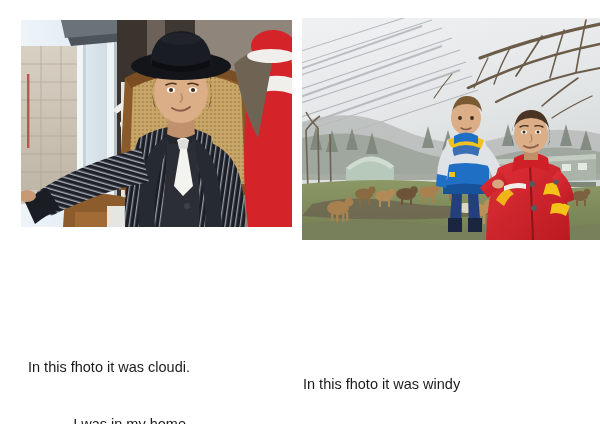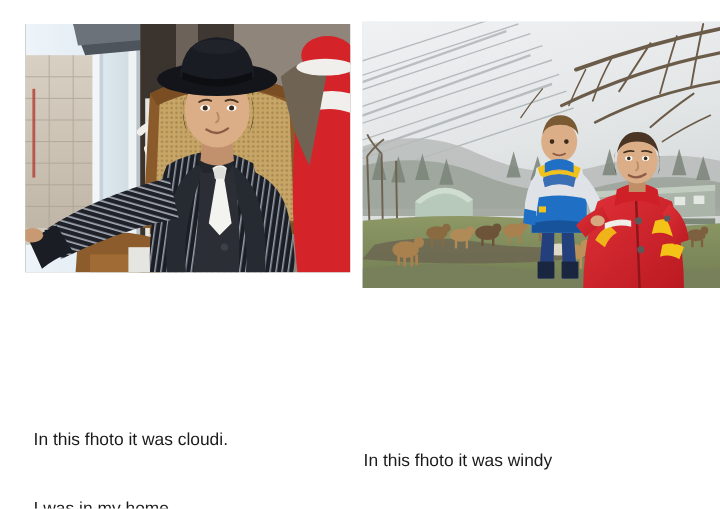--- a/index.html
+++ b/index.html
@@ -49,21 +49,21 @@
   #caption-left {
     left: 28px;
     top: 320px;
     font-size: 14.5px;
   }
   #caption-right {
     left: 303px;
     top: 337px;
     font-size: 14.5px;
   }
-  .caption-line { display: block; }
+  .caption-line { display: block; text-align: right; }
 </style>
 </head>
 <body>
 
 <div class="page">
 
   <div class="photo" id="photo-left">
     <svg viewBox="0 0 271 207" preserveAspectRatio="none">
       <defs>
         <linearGradient id="winLight" x1="0" y1="0" x2="1" y2="0">

